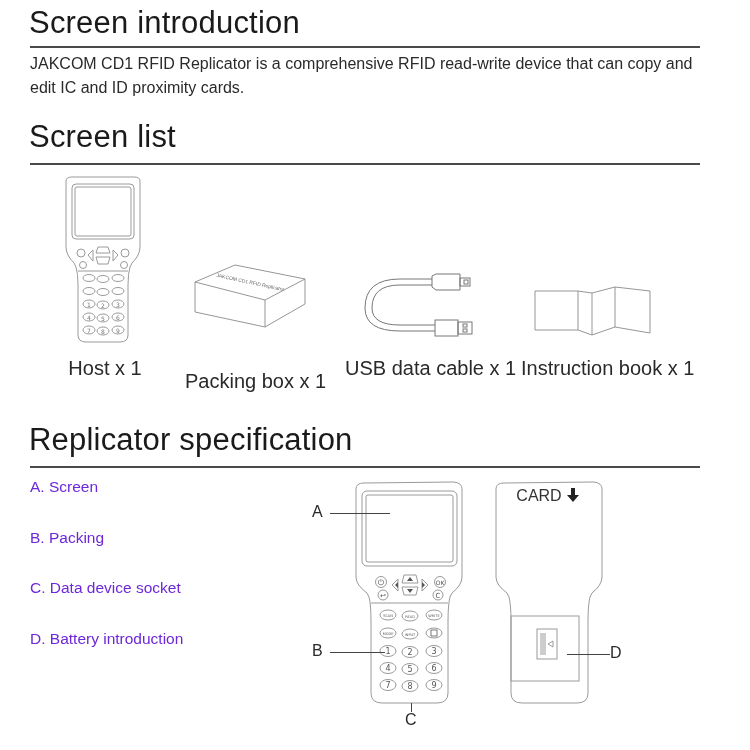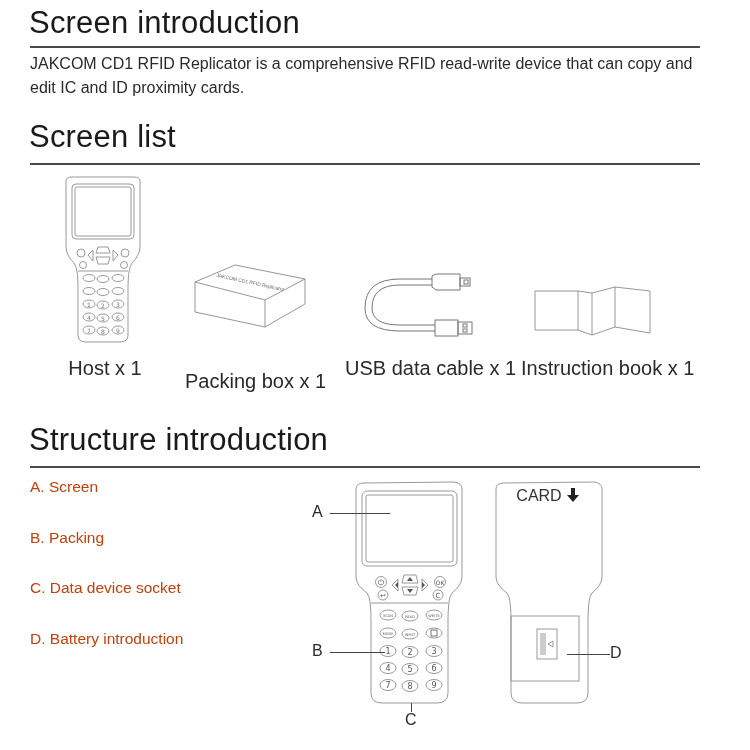--- a/index.html
+++ b/index.html
@@ -3,21 +3,21 @@
 <meta charset="utf-8">
 <style>
   html, body { margin: 0; padding: 0; background: #ffffff; }
   body { width: 750px; height: 750px; position: relative; overflow: hidden;
          font-family: "Liberation Sans", "DejaVu Sans", sans-serif; color: #1f1f1f; }
   .abs { position: absolute; }
   .h1 { font-size: 31px; font-weight: 400; color: #1a1a1a; letter-spacing: 0.2px; white-space: nowrap; }
   .rule { height: 1.5px; background: #4a4a4a; left: 30px; width: 670px; }
   .intro { left: 30px; top: 52px; width: 680px; font-size: 16px; line-height: 24px; color: #2a2a2a; }
   .caption { font-size: 20px; color: #2a2a2a; white-space: nowrap; text-align: center; }
-  .spec { left: 30px; font-size: 15.5px; color: #c2410c; white-space: nowrap; }
+  .spec { left: 30px; font-size: 15.5px; color: #6d28d9; white-space: nowrap; }
   .callout { font-size: 16px; color: #2a2a2a; }
   svg { overflow: visible; }
 </style>
 </head>
 <body>
 
 <div class="abs h1" style="left:29px; top:5px;">Screen introduction</div>
 <div class="abs rule" style="top:46px;"></div>
 <div class="abs intro">JAKCOM CD1 RFID Replicator is a comprehensive RFID read-write device that can copy and edit IC and ID proximity cards.</div>
 
@@ -99,21 +99,21 @@
     <path d="M62,8 L85,2 L85,42 L62,50"></path>
     <path d="M85,2 L120,6 L120,48 L85,42"></path>
   </g>
 </svg>
 
 <div class="abs caption" style="left:65px; top:357px; width:80px;">Host x 1</div>
 <div class="abs caption" style="left:185px; top:357px; width:130px;margin-top:13px;">Packing box x 1</div>
 <div class="abs caption" style="left:345px; top:357px; width:155px;">USB data cable x 1</div>
 <div class="abs caption" style="left:521px; top:357px; width:160px;">Instruction book x 1</div>
 
-<div class="abs h1" style="left:29px; top:422px;">Structure introduction</div>
+<div class="abs h1" style="left:29px; top:422px;">Replicator specification</div>
 <div class="abs rule" style="top:466px;"></div>
 
 <div class="abs spec" style="top:478px;">A. Screen</div>
 <div class="abs spec" style="top:529px;">B. Packing</div>
 <div class="abs spec" style="top:579px;">C. Data device socket</div>
 <div class="abs spec" style="top:630px;">D. Battery introduction</div>
 
 <svg class="abs" style="left:352px; top:481px;" width="115" height="225" viewBox="0 0 115 225">
   <g fill="none" stroke="#9a9a9a" stroke-width="1">
     <path d="M4,8 Q4,2 12,2 L102,1 Q110,2 110,8 L110,96 Q110,104 100,112 L98,116 Q96,124 96,140 L96,212 Q96,222 85,222 L30,222 Q19,222 19,212 L19,140 Q19,124 17,116 L15,112 Q4,104 4,96 Z"></path>

